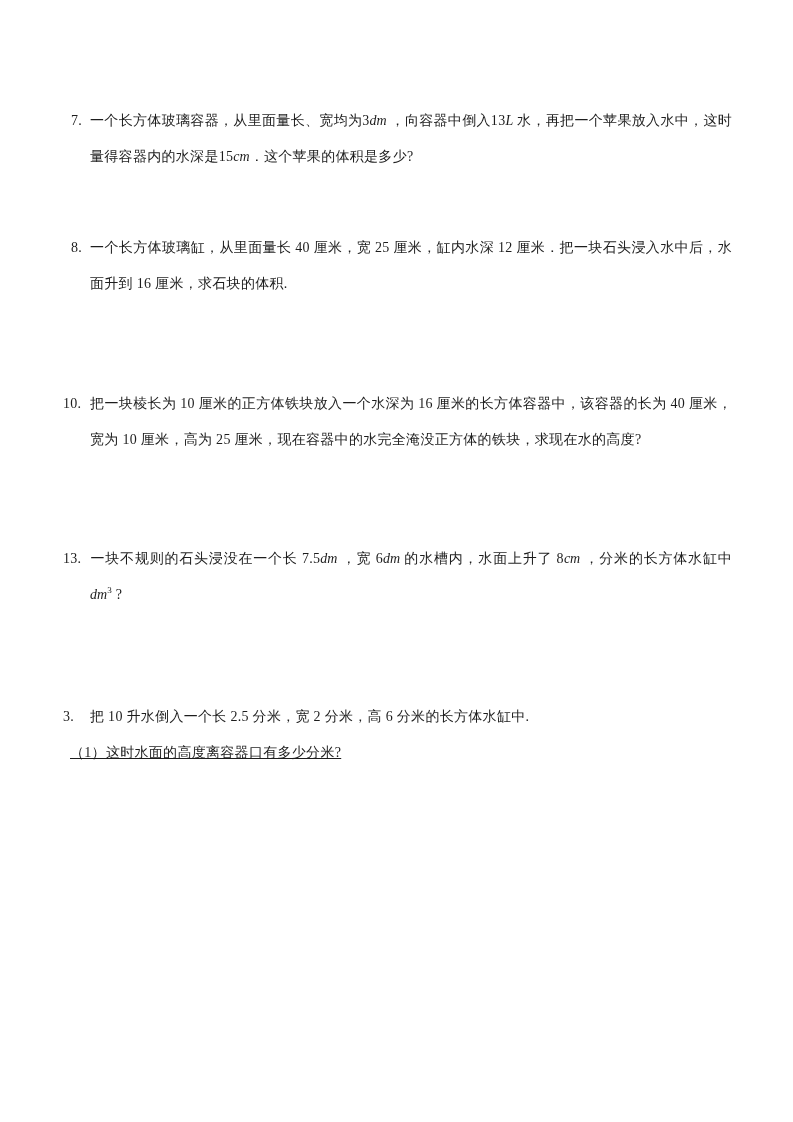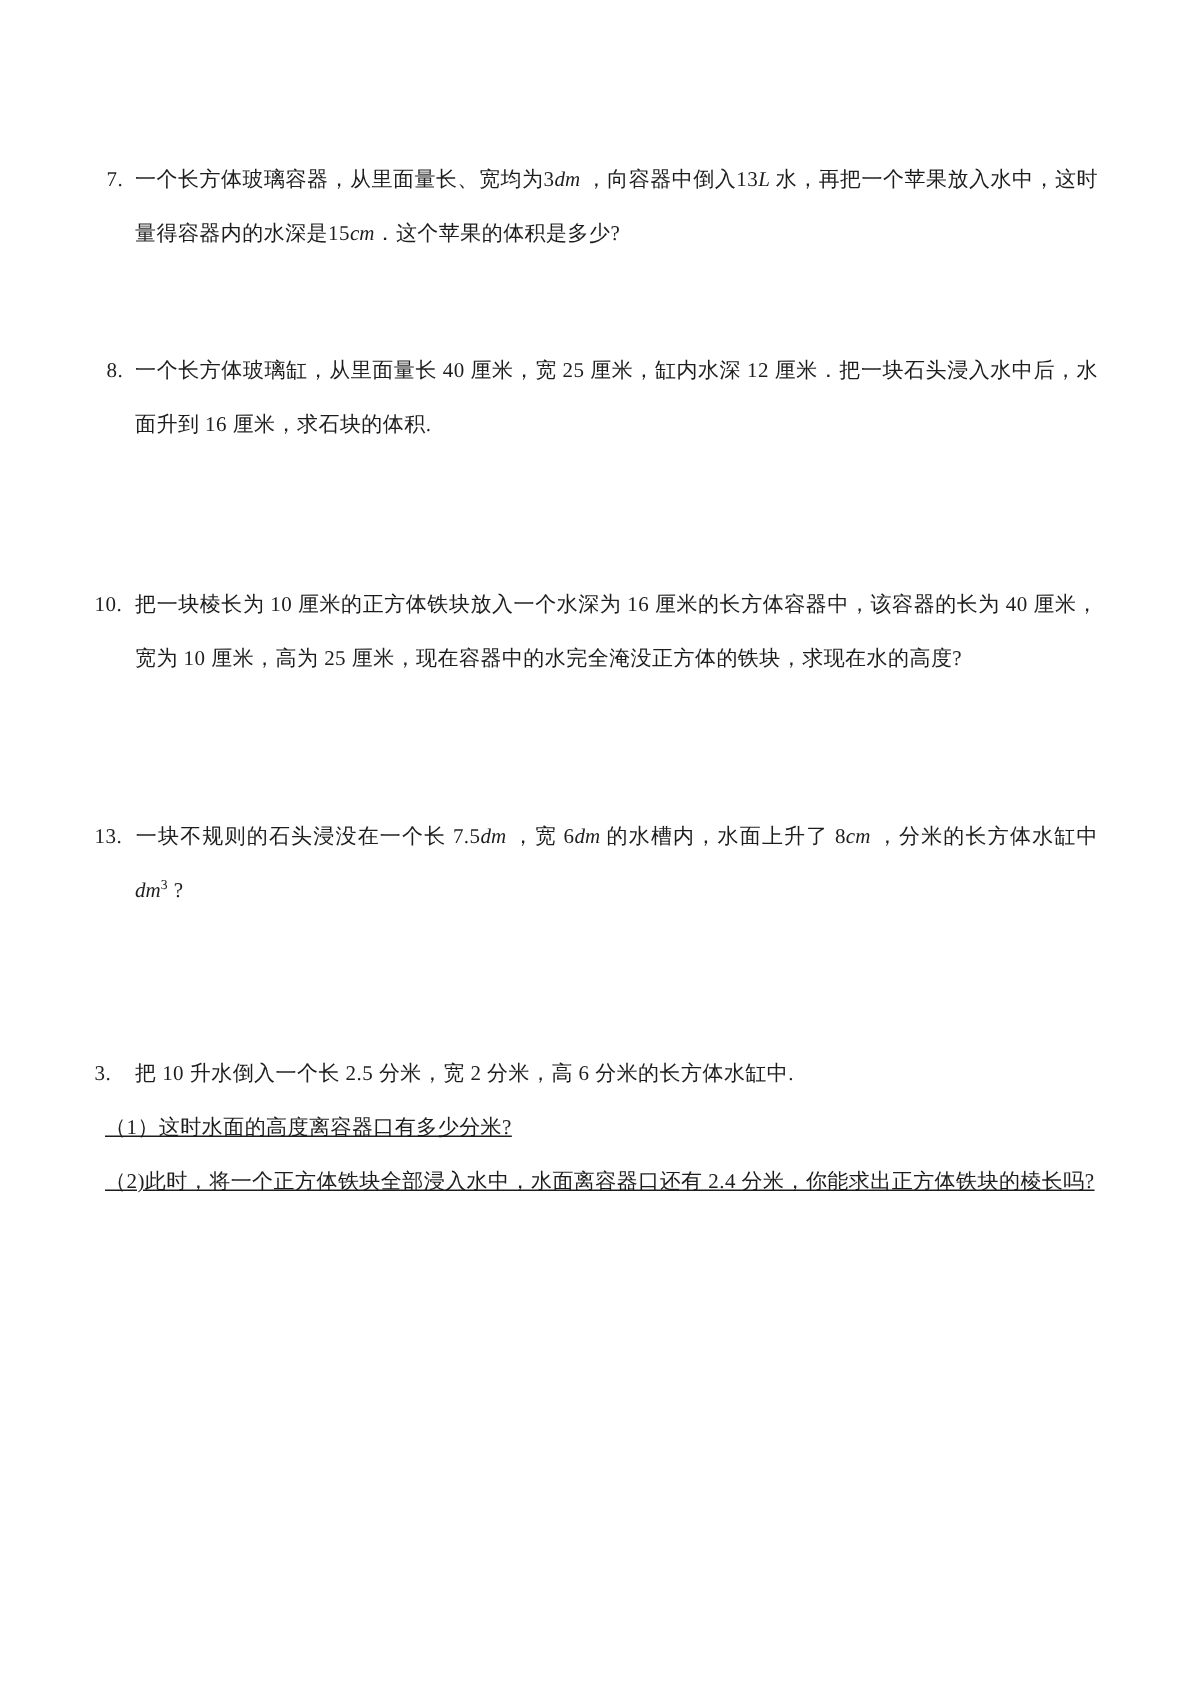--- a/index.html
+++ b/index.html
@@ -67,18 +67,18 @@
   <div class="content">
   <div class="problem"><span class="num">7.</span><span><span>一个长方体玻璃容器，从里面量长、宽均为3</span><i>dm</i><span> ，向容器中倒入13</span><i>L</i><span> 水，再把一个苹果放入水中，这时量得容器内的水深是15</span><i>cm</i><span>．这个苹果的体积是多少?</span></span></div>
 
   <div class="problem"><span class="num">8.</span><span><span>一个长方体玻璃缸，从里面量长 40 厘米，宽 25 厘米，缸内水深 12 厘米．把一块石头浸入水中后，水面升到 16 厘米，求石块的体积.</span></span></div>
 
 
   <div class="problem wide"><span class="num">10.</span><span><span>把一块棱长为 10 厘米的正方体铁块放入一个水深为 16 厘米的长方体容器中，该容器的长为 40 厘米，宽为 10 厘米，高为 25 厘米，现在容器中的水完全淹没正方体的铁块，求现在水的高度?</span></span></div>
 
   <div class="problem wide"><span class="num">13.</span><span><span>一块不规则的石头浸没在一个长 7.5</span><i>dm</i><span> ，宽 6</span><i>dm</i><span> 的水槽内，水面上升了 8</span><i>cm</i><span> ，分米的长方体水缸中 </span><i>dm</i><sup>3</sup><span> ?</span></span></div>
 
-  <div class="problem wide"><span class="num">3.</span><span><span>把 10 升水倒入一个长 2.5 分米，宽 2 分米，高 6 分米的长方体水缸中.</span></span><div class="sub">（1）这时水面的高度离容器口有多少分米?</div><div class="sub">（2)此时，将一个正方体铁块全部浸入水中，水面离容器口还有 2.4 分米，你能求出正方体铁块的棱长吗?</div></div>
+  <div class="problem wide"><span class="num">3.</span><span><span>把 10 升水倒入一个长 2.5 分米，宽 2 分米，高 6 分米的长方体水缸中.</span></span><div class="sub">（1）这时水面的高度离容器口有多少分米?</div></div>
 </div>
   <div class="footer">
     <span>第　页　共　页</span>
   </div>
 </div>
 
 </body></html>

